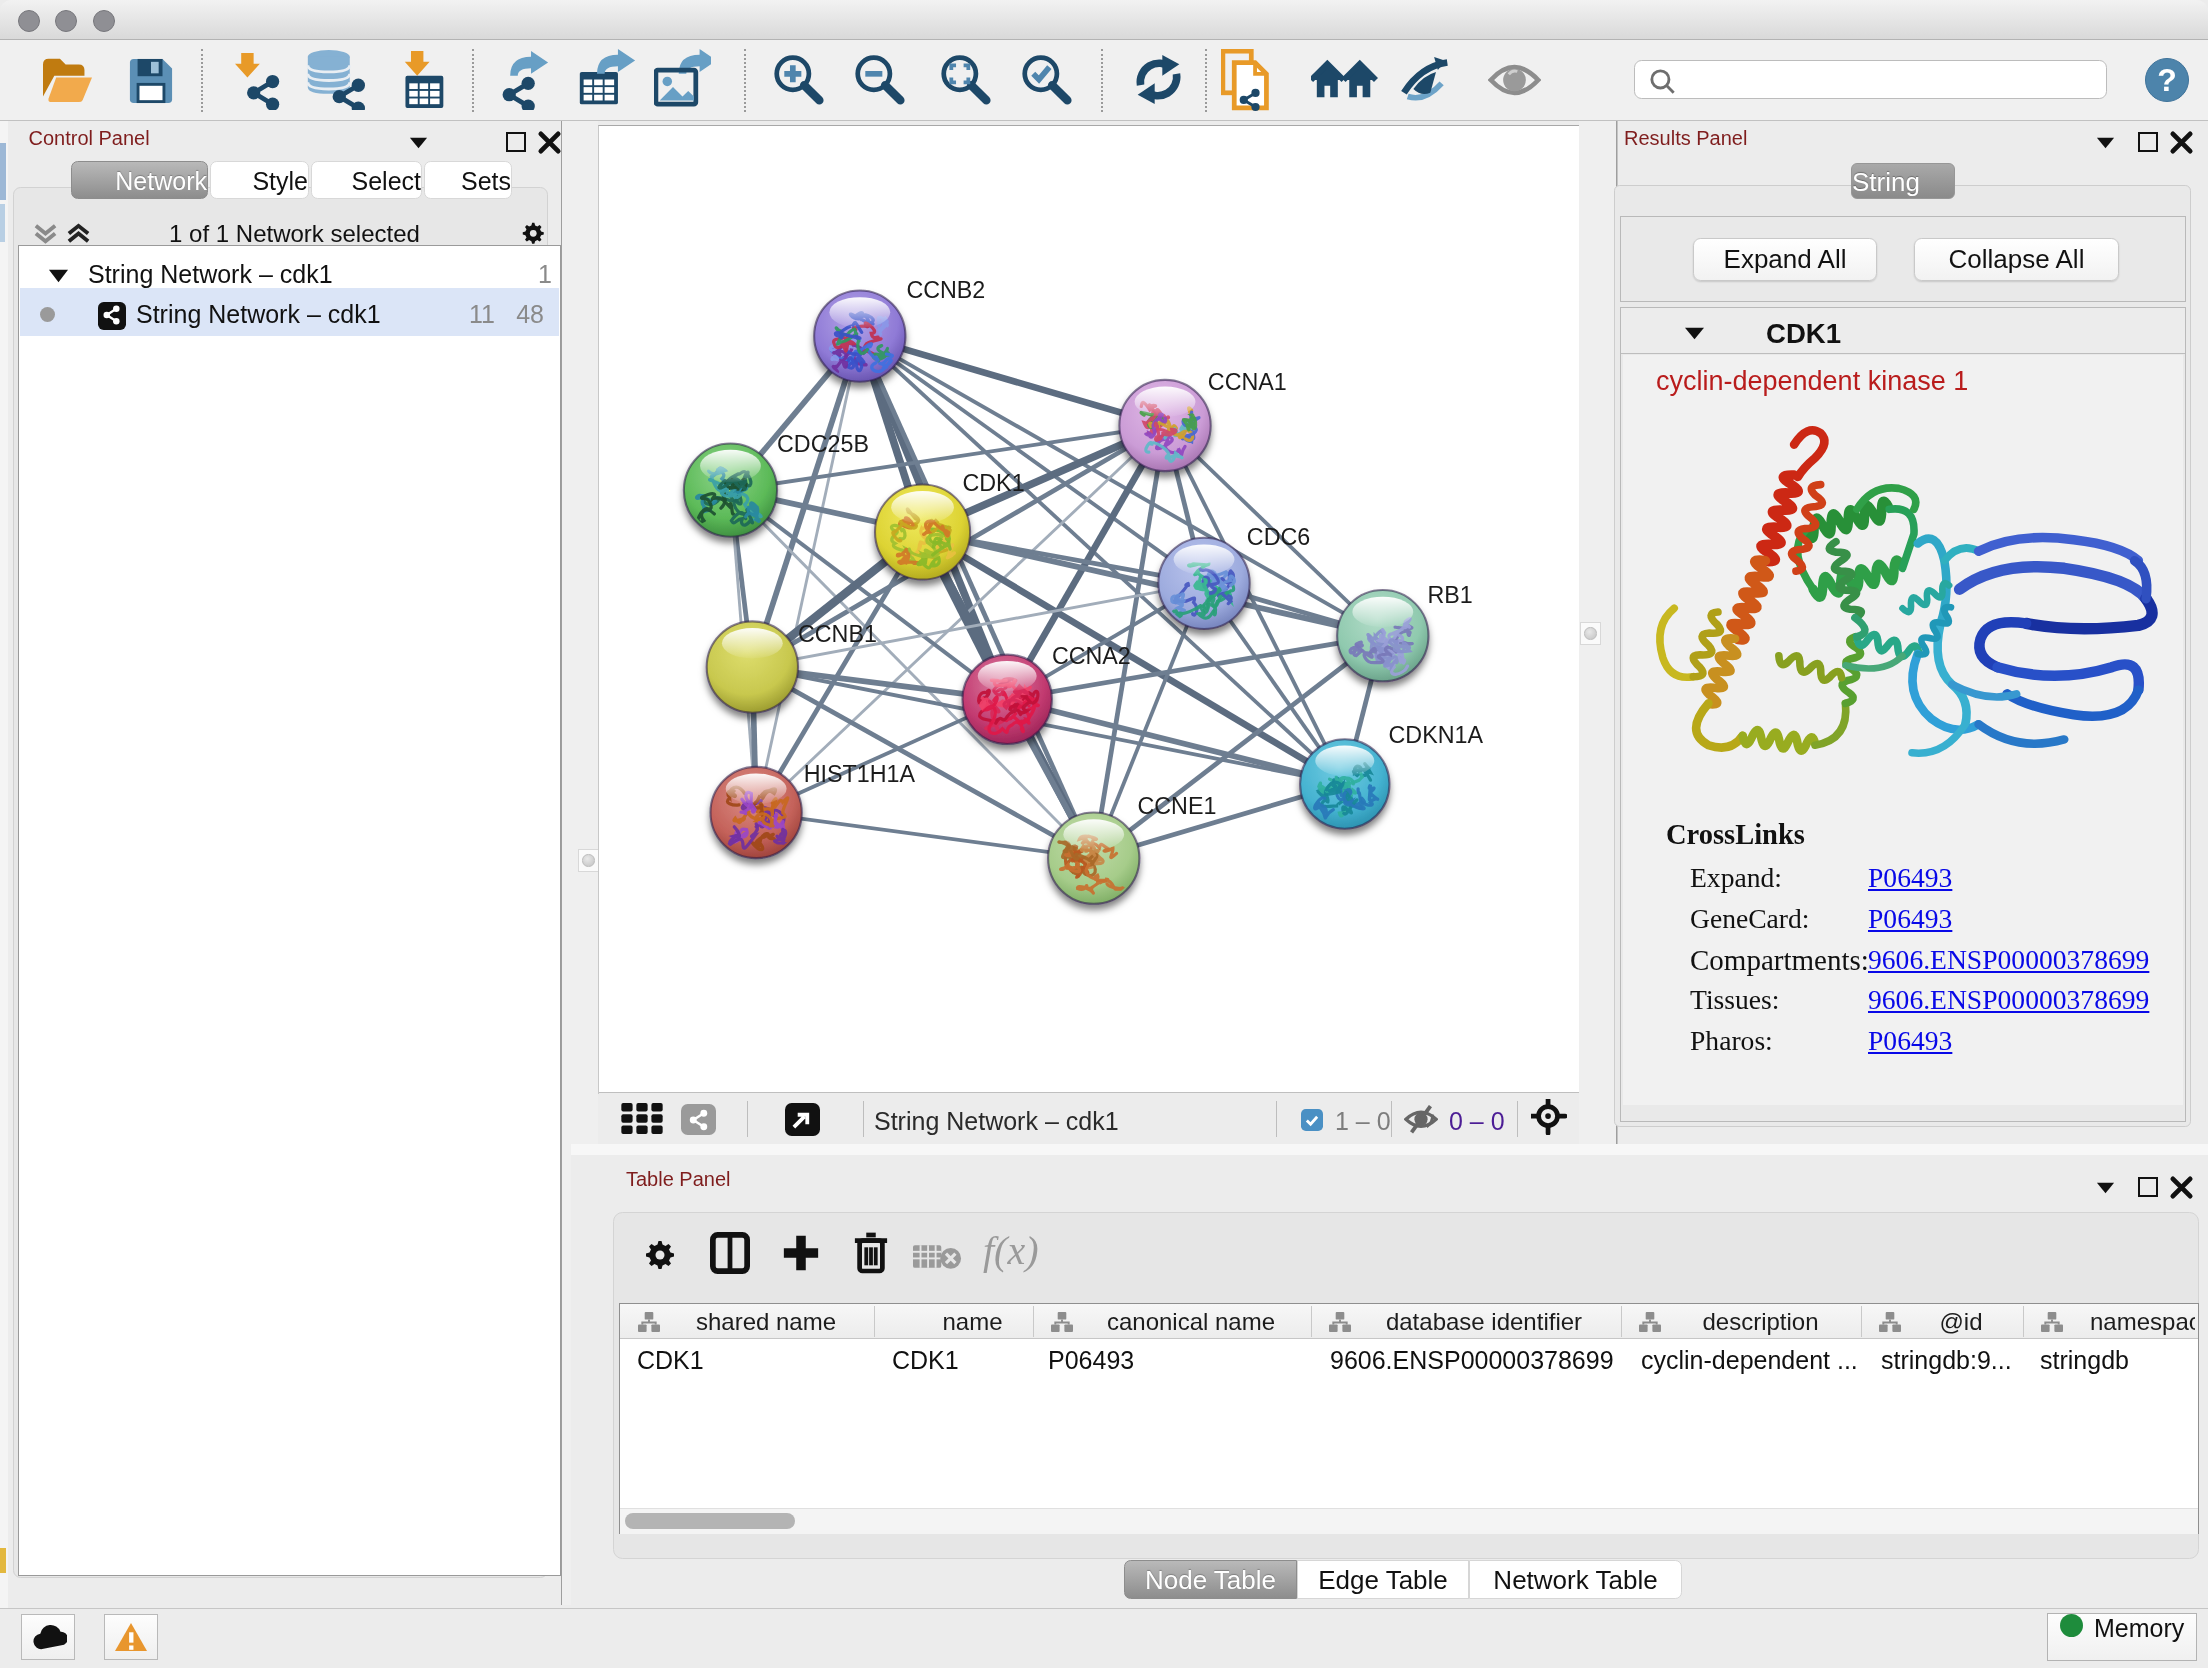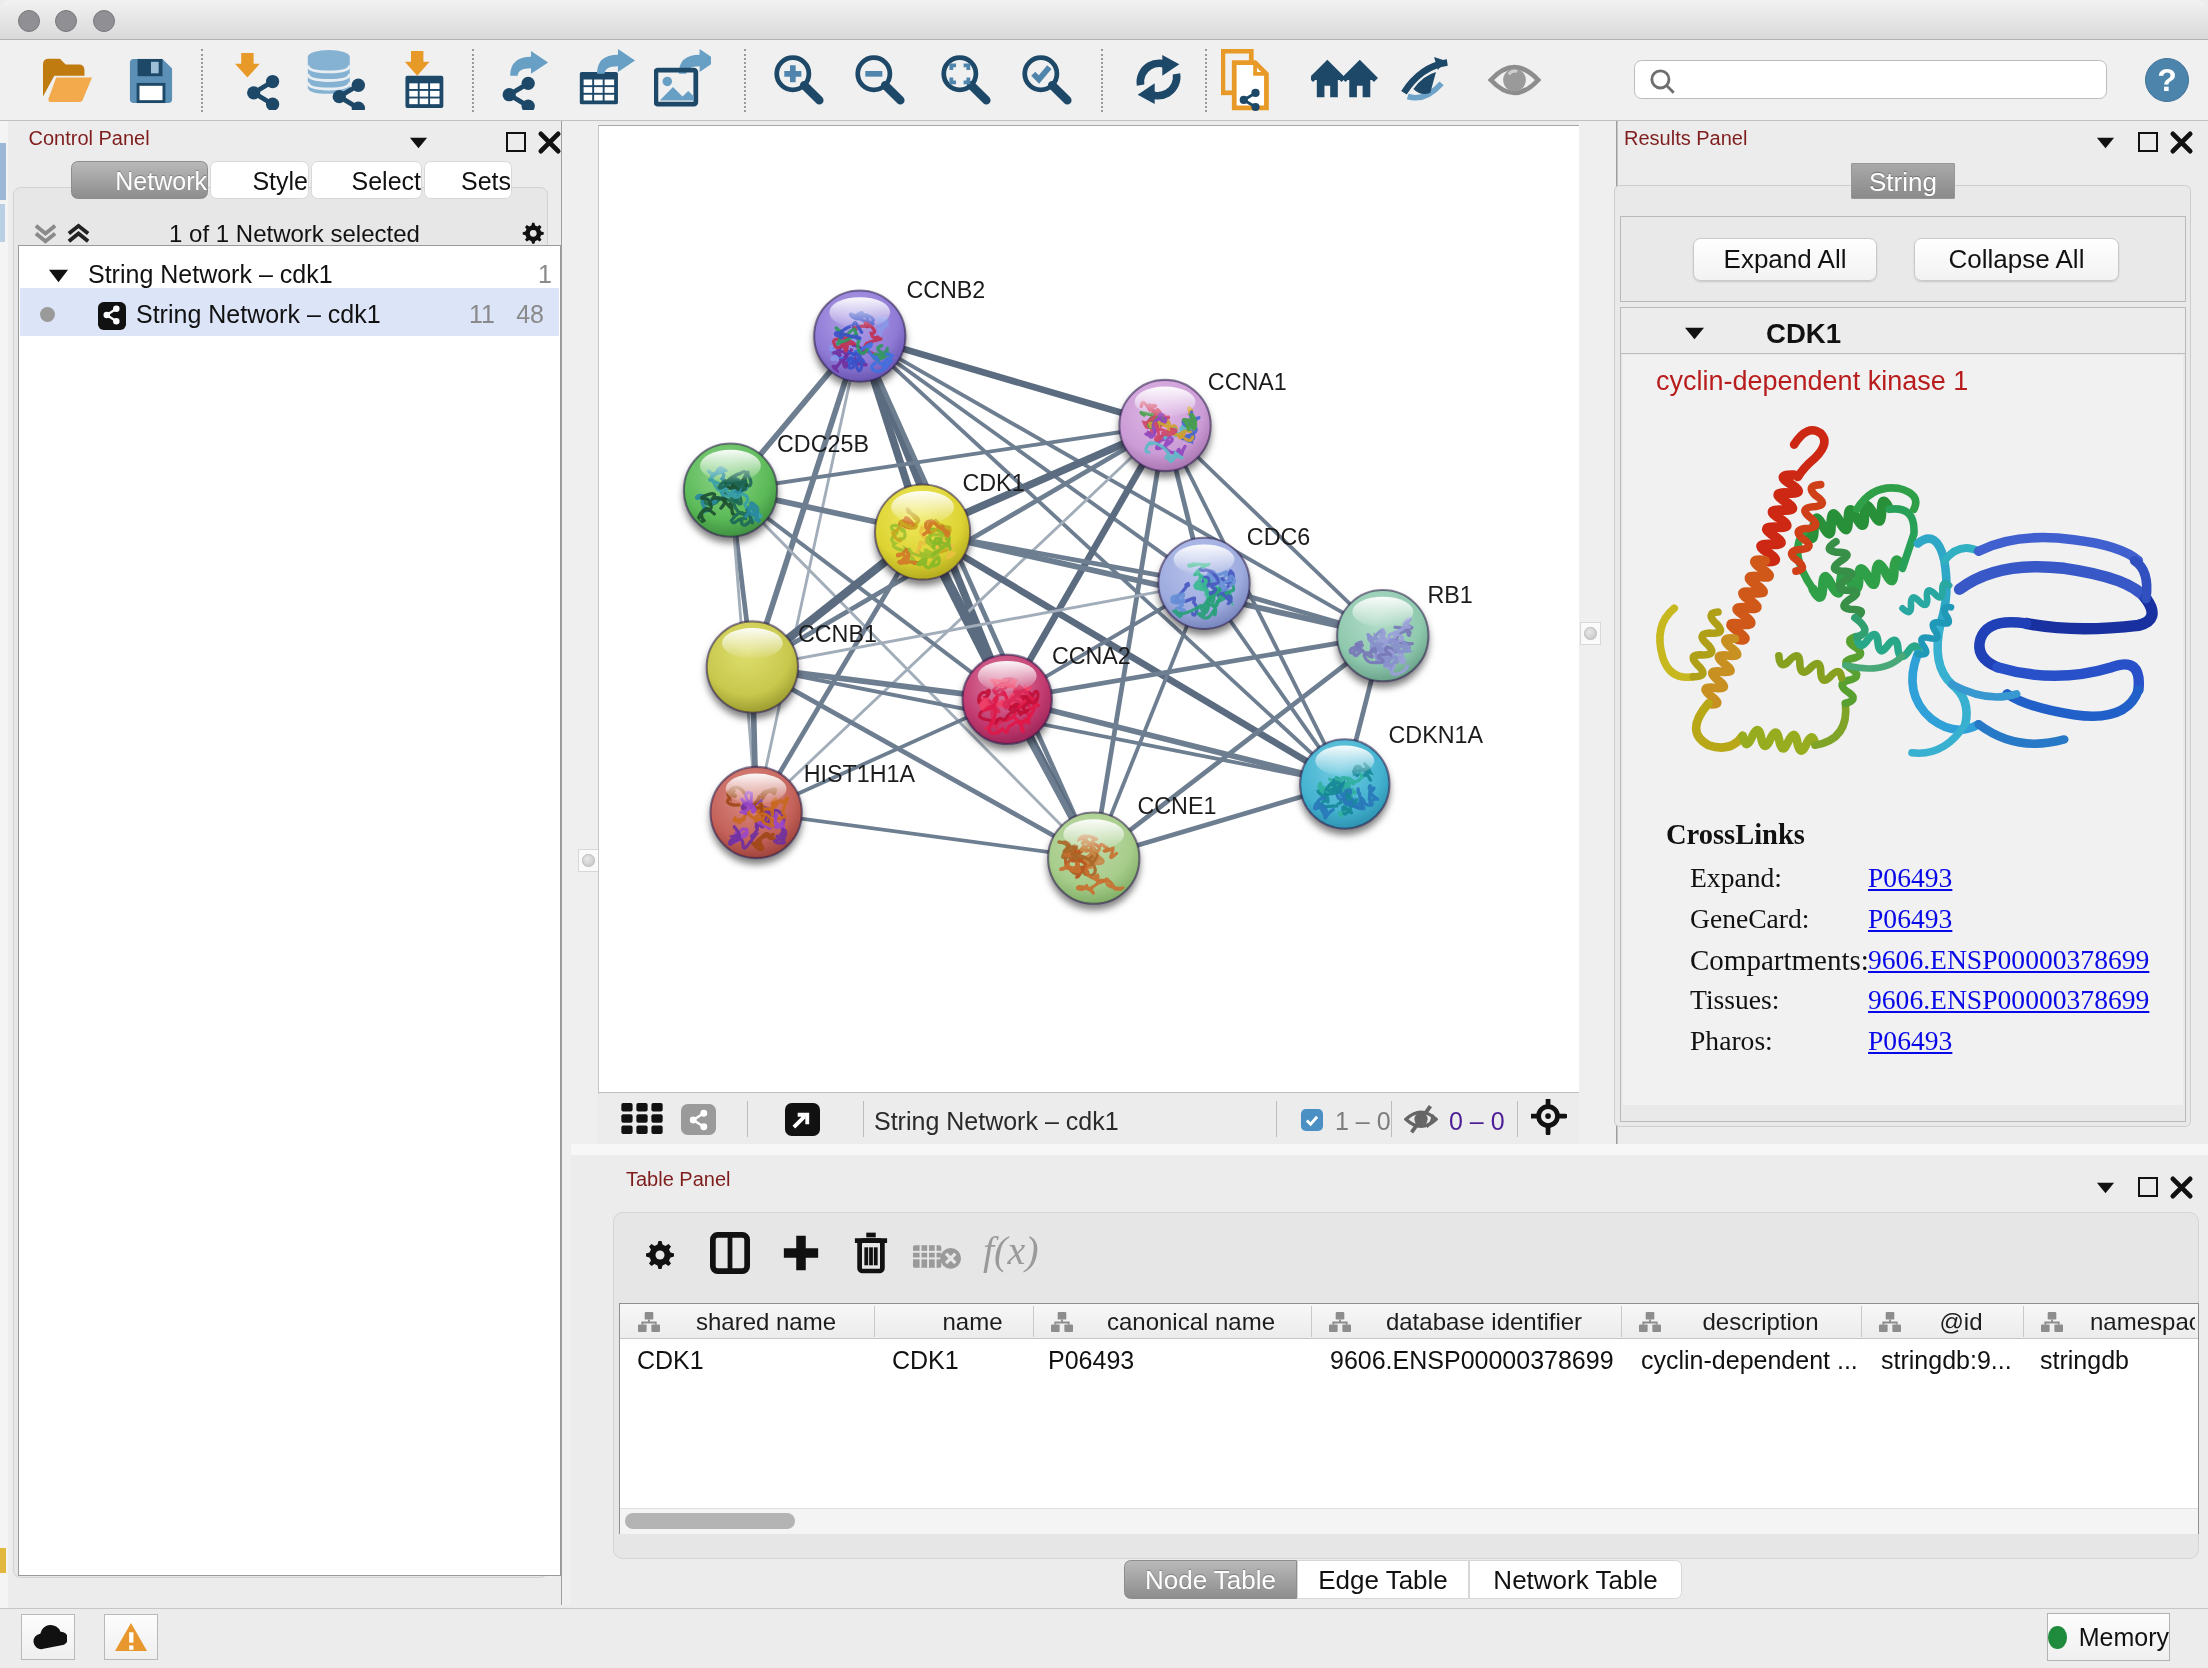--- a/index.html
+++ b/index.html
@@ -25,21 +25,21 @@
 #canvas{left:598px;top:125px;width:981px;height:969px;background:#fff;border-top:1px solid #a8a8a8;border-left:1px solid #c8c8c8}
 #netbar{left:599px;top:1092px;width:980px;height:53px;background:#ececec;border-top:1px solid #bfbfbf;border-bottom:1px solid #b5b5b5}
 
 #spl{left:561px;top:121px;width:37px;height:1484px;background:#efefef;border-left:1.9px solid #9e9e9e}
 #spr{left:1579px;top:121px;width:38px;height:1028px;background:#efefef;border-right:1.9px solid #9e9e9e}
 .handle{background:#fafafa;border:1px solid #d8d8d8;display:flex;align-items:center;justify-content:center}
 .hdot{width:12.4px;height:12.4px;border-radius:50%;background:radial-gradient(circle at 40% 35%,#e8e8e8,#c2c2c2);border:1px solid #bdbdbd}
 
 #res{left:1617px;top:121px;width:592px;height:1028px;background:#ececec;border-left:1px solid #c4c4c4}
 #resbox{left:1614px;top:185px;width:577px;height:942px;background:#e9e9e9;border:1.9px solid #cdcdcd;border-radius:5.7px}
-#stringtab{left:1851px;top:163px;width:104px;height:36px;background:linear-gradient(#a9a9a9,#8a8a8a);border:1px solid #979797;border-radius:1px;color:#fff;font-size:26px;text-align:center;line-height:36px;text-shadow:0 -1px 1px rgba(0,0,0,.3)}
+#stringtab{left:1851px;top:163px;width:104px;height:36px;background:linear-gradient(#a9a9a9,#8a8a8a);border:1px solid #979797;border-radius:6px;color:#fff;font-size:26px;text-align:left;line-height:36px;text-shadow:0 -1px 1px rgba(0,0,0,.3)}
 #expbox{left:1620px;top:216px;width:566px;height:86px;background:#e9e9e9;border:1px solid #b9b9b9}
 .rbtn{position:absolute;top:238px;height:43px;background:linear-gradient(#ffffff,#f2f2f2);border:1px solid #c9c9c9;border-radius:7.6px;font-size:26px;text-align:center;line-height:41px;color:#111;box-shadow:0 1px 1.9px rgba(0,0,0,.15)}
 #cdkbox{left:1620px;top:307px;width:566px;height:815px;background:#e9e9e9;border:1px solid #b9b9b9}
 #cdkhead{left:1621px;top:308px;width:564px;height:46px;background:#ececec;border-bottom:1px solid #bdbdbd}
 #cdkcontent{left:1623px;top:355px;width:560px;height:750px;background:#f1f1f1}
 .ser{font-family:"Liberation Serif",serif}
 .lnk{color:#0808e8;text-decoration:underline}
 
 #tdock{left:571px;top:1149px;width:1638px;height:459px;background:#ececec}
 #tbox{left:613px;top:1212px;width:1586px;height:347px;background:#e6e6e6;border:1px solid #d4d4d4;border-radius:9.5px}
@@ -47,21 +47,21 @@
 #thead{left:620px;top:1304px;width:1578px;height:35px;background:linear-gradient(#f7f7f7,#ececec);border-bottom:1px solid #c6c6c6}
 .hcell{position:absolute;top:1304px;height:35px;font-size:24px;color:#1c1c1c;display:flex;align-items:center;justify-content:center}
 .hsep{position:absolute;top:1306px;height:31px;width:1px;background:#c9c9c9}
 .dcell{position:absolute;top:1341px;height:38px;font-size:25px;color:#111;display:flex;align-items:center}
 #hscroll{left:620px;top:1508px;width:1578px;height:26px;background:#f4f4f4;border-top:1px solid #e0e0e0}
 #hthumb{left:625px;top:1513px;width:170px;height:16px;background:#b4b4b4;border-radius:8.6px}
 .btab{position:absolute;top:1560px;height:39px;font-size:26px;text-align:center;line-height:39px;background:#fff;border:1px solid #d6d6d6;color:#111}
 
 #status{left:0;top:1608px;width:2208px;height:60px;background:#ececec;border-top:1px solid #c6c6c6}
 .sbtn{position:absolute;top:1614px;width:54px;height:46px;background:linear-gradient(#fdfdfd,#efefef);border:1.9px solid #b9b9b9;display:flex;align-items:center;justify-content:center}
-#mem{left:2047px;top:1613px;width:123px;height:48px;background:linear-gradient(#fdfdfd,#f0f0f0);border:1.9px solid #b3b3b3;display:flex;align-items:center;justify-content:center;gap:11.4px;font-size:25px;color:#111}
+#mem{left:2047px;top:1613px;width:150px;height:48px;background:linear-gradient(#fdfdfd,#f0f0f0);border:1.9px solid #b3b3b3;display:flex;align-items:flex-start;justify-content:center;gap:11.4px;font-size:25px;color:#111}
 </style></head><body>
 <div id="win">
 
 <div id="title" class="abs"></div>
 <div class="abs" style="left:0;top:40px;width:7.6px;height:1628px;background:#f4f4f4"></div>
 <div class="abs" style="left:0;top:143px;width:5.7px;height:57px;background:#9db8d6"></div>
 <div class="abs" style="left:0;top:204px;width:4.8px;height:38px;background:#b8cfe4"></div>
 <div class="abs" style="left:0;top:1548px;width:5.7px;height:25px;background:#e3b83e"></div>
 <div class="abs tl" style="left:18px"></div>
 <div class="abs tl" style="left:55px"></div>

